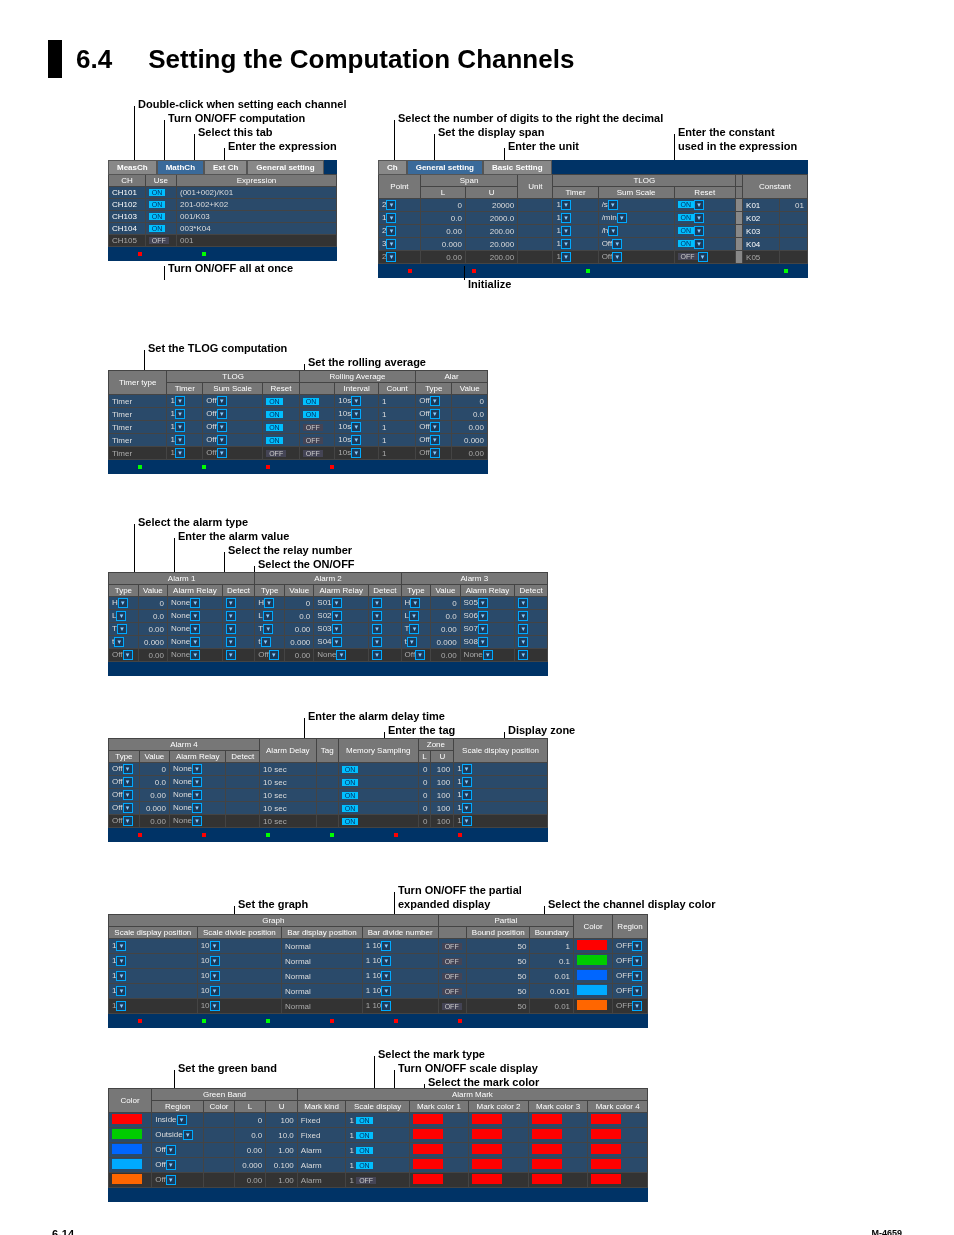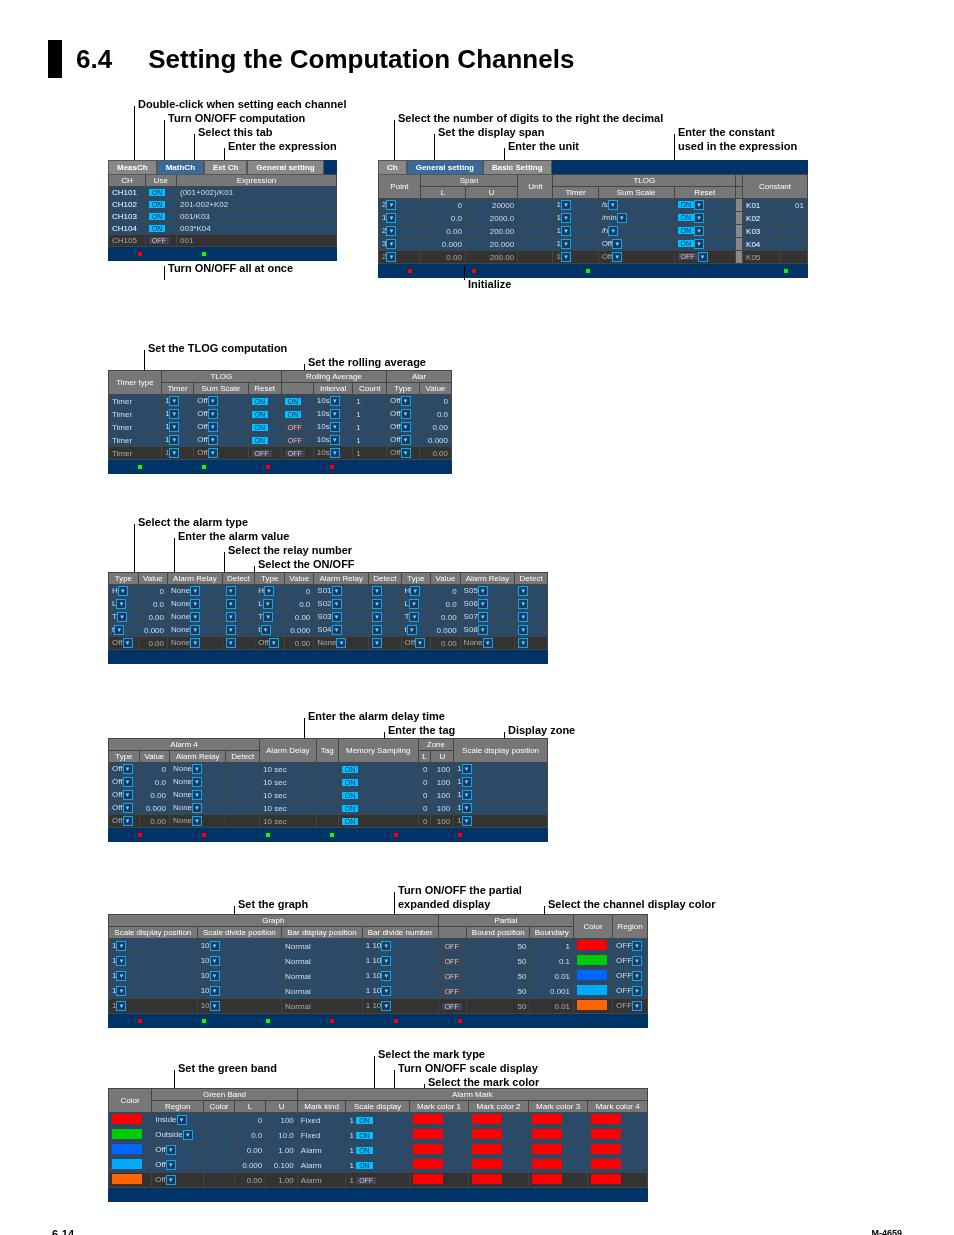--- a/index.html
+++ b/index.html
@@ -218,21 +218,21 @@
     <div class="leader-v" style="left:56px; top:168px; height:14px;"></div>
     <div class="leader-v" style="left:356px; top:168px; height:14px;"></div>
   </div>
 
   <div class="figure-block block" style="height:150px;padding-left:43px;">
     <div class="annot" style="left:40px; top:0px;">Set the TLOG computation</div>
     <div class="annot" style="left:200px; top:14px;text-align:center;">Set the rolling average</div>
     <div class="leader-v" style="left:36px; top:8px; height:24px;"></div>
     <div class="leader-v" style="left:196px; top:22px; height:12px;"></div>
 
-    <div style="position:absolute; left:0; top:28px; width:344px;">
+    <div style="position:absolute; left:0; top:28px; width:380px;">
       <table class="table" style="width:100%;">
         <tbody>
             <tr>
           <th rowspan="2">Timer type</th>
           <th colspan="3">TLOG</th>
           <th colspan="3">Rolling Average</th>
           <th colspan="2">Alar</th>
         </tr>
         <tr>
           <th>Timer</th>
@@ -318,20 +318,25 @@
     <div class="annot" style="left:120px; top:28px;">Select the relay number</div>
     <div class="annot" style="left:150px; top:42px;">Select  the ON/OFF</div>
     <div class="leader-v" style="left:26px; top:8px; height:60px;"></div>
     <div class="leader-v" style="left:66px; top:22px; height:46px;"></div>
     <div class="leader-v" style="left:116px; top:36px; height:32px;"></div>
     <div class="leader-v" style="left:146px; top:50px; height:18px;"></div>
 
     <div style="position:absolute; left:0; top:56px; width:440px;">
       <table class="table" style="width:100%;">
         <tbody>
+            <tr>
+          <th colspan="4">Alarm 1</th>
+          <th colspan="4">Alarm 2</th>
+          <th colspan="4">Alarm 3</th>
+        </tr>
         <tr>
           <th>Type</th>
               <th>Value</th>
               <th>Alarm Relay</th>
               <th>Detect</th>
           <th>Type</th>
               <th>Value</th>
               <th>Alarm Relay</th>
               <th>Detect</th>
           <th>Type</th>

